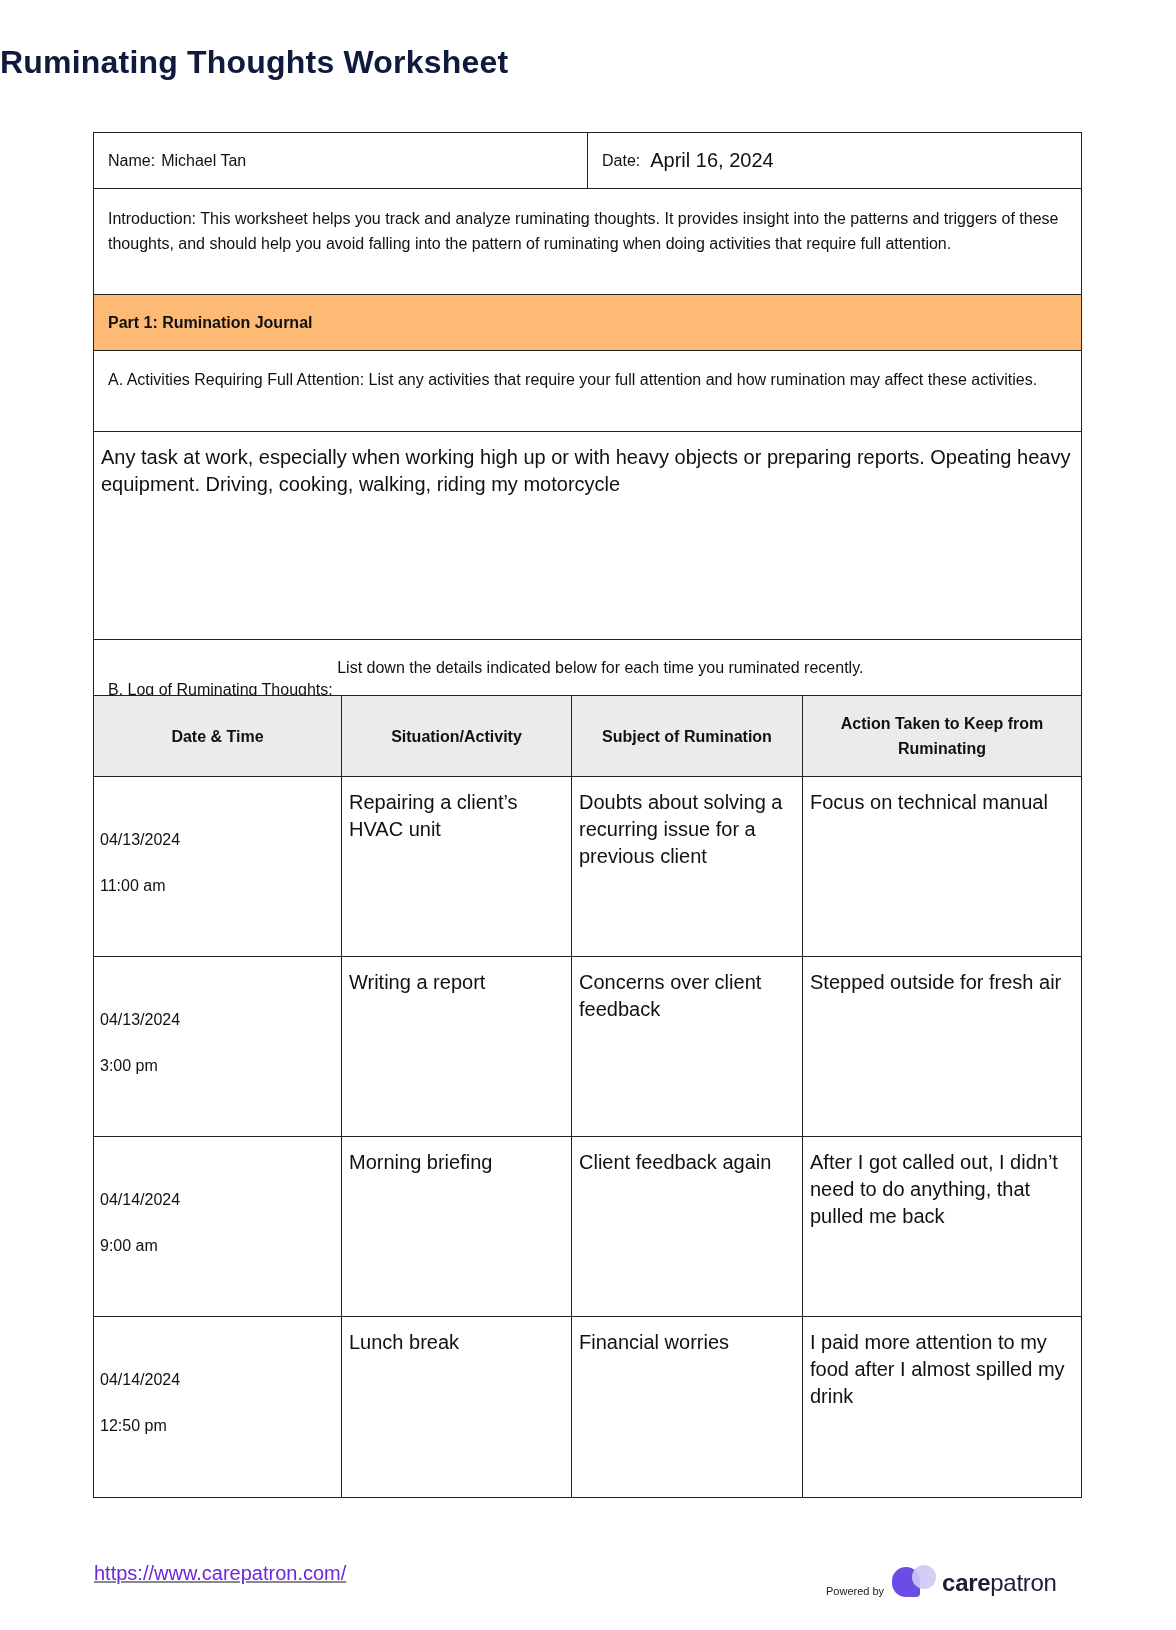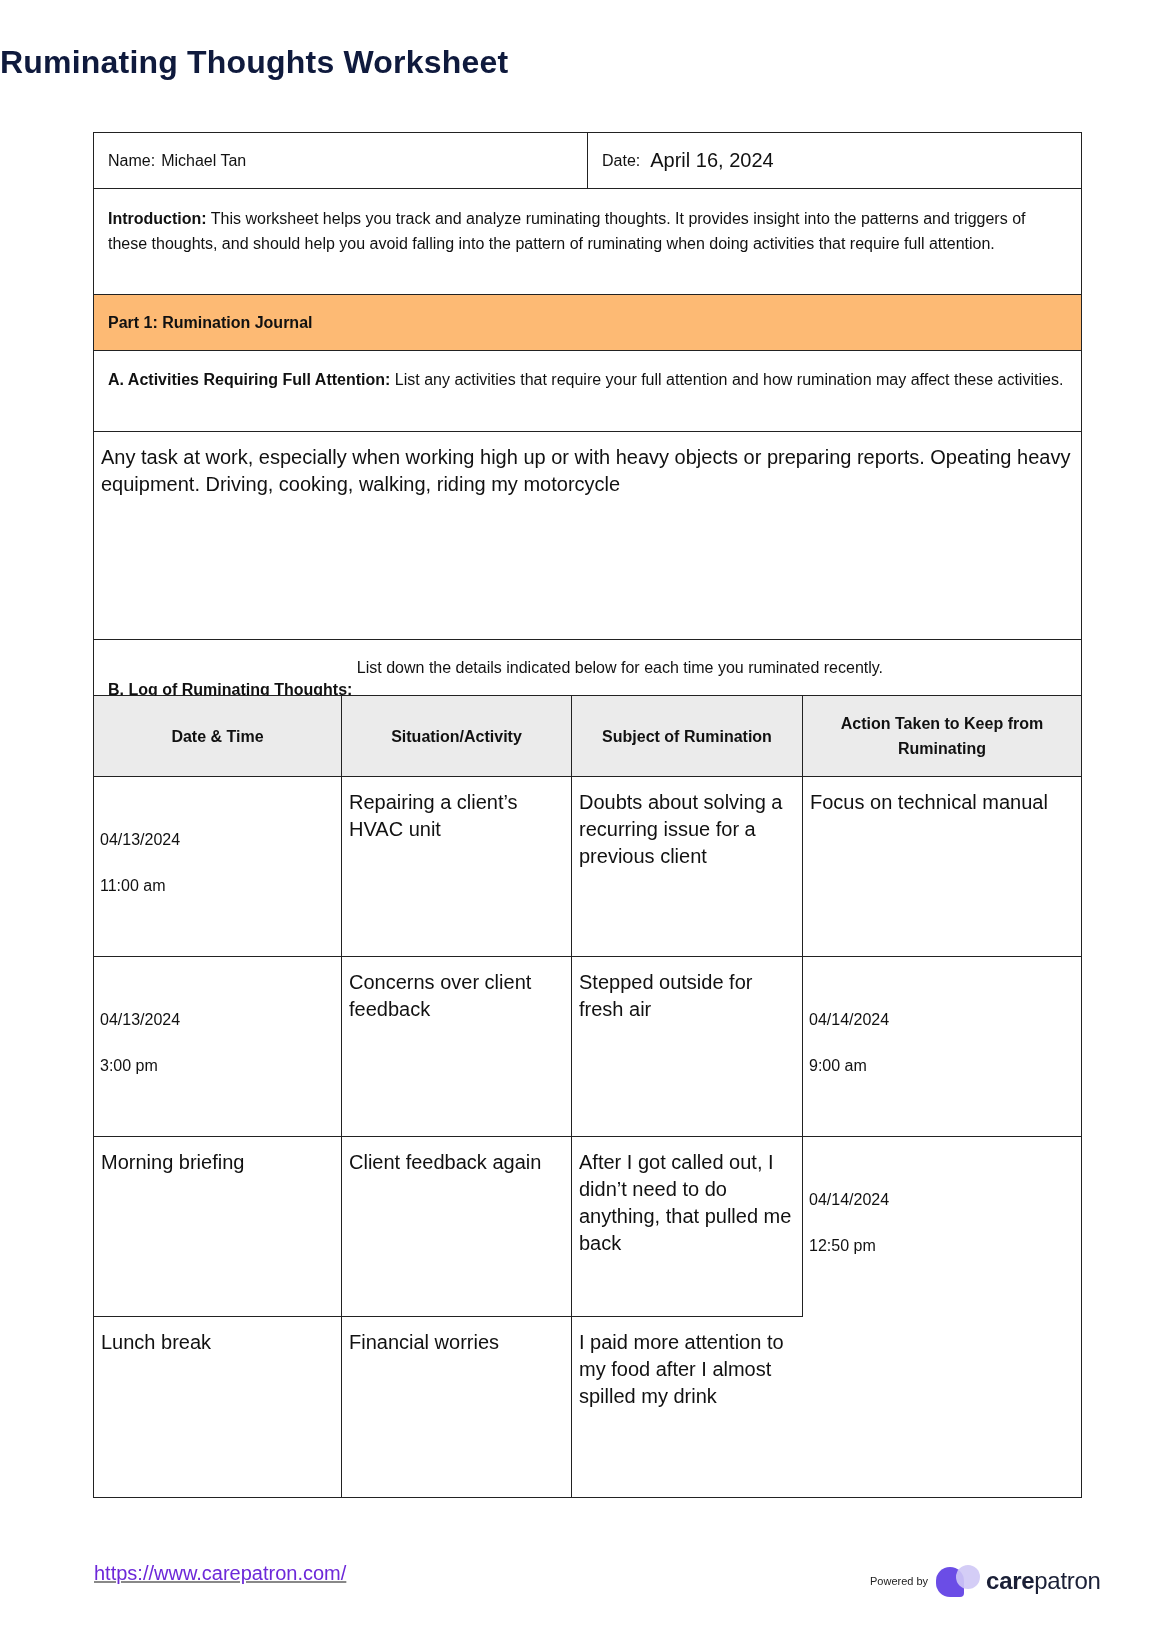--- a/index.html
+++ b/index.html
@@ -11,30 +11,30 @@
   .info-row { display: flex; height: 56px; }
   .info-cell { flex: 1; display: flex; align-items: center; padding-left: 14px; font-size: 16px; }
   .info-cell + .info-cell { border-left: 1.5px solid #222; }
   .info-label { margin-right: 6px; }
   .date-value { font-size: 20px; margin-left: 4px; }
   .intro { height: 106px; padding: 17px 14px 0 14px; box-sizing: border-box; font-size: 16px; line-height: 25px; }
   .part { height: 56px; background: #fdba74; padding-left: 14px; display: flex; align-items: center; font-size: 16px; font-weight: bold; }
   .section-a { height: 81px; padding: 16px 14px 0 14px; box-sizing: border-box; font-size: 16px; line-height: 25px; }
   .free-text { height: 208px; padding: 12px 7px 0 7px; box-sizing: border-box; font-size: 20px; line-height: 27px; }
   .section-b { height: 56px; padding-left: 14px; display: flex; align-items: center; font-size: 16px; }
-  b { font-weight: bold; margin-top: 44px; }
+  b { font-weight: normal; margin-top: 44px; }
   .log-table { display: grid; grid-template-columns: 247px 230px 231px 1fr; }
   .log-head { height: 81px; background: #ebebeb; display: flex; align-items: center; justify-content: center; text-align: center; font-weight: bold; font-size: 16px; line-height: 25px; border-bottom: 1.5px solid #222; box-sizing: border-box; }
   .log-cell { height: 180px; box-sizing: border-box; border-bottom: 1.5px solid #222; font-size: 20px; line-height: 27px; padding: 12px 7px 0 7px; }
   .log-table > div:not(:nth-child(4n+1)) { border-left: 1.5px solid #222; }
   .log-table > div.last { border-bottom: none; }
   .dt-cell { font-size: 16px; padding: 52px 6px 0 6px; line-height: 22px; }
   .dt-cell .time { margin-top: 24px; display: block; }
   .footer-link { position: absolute; left: 94px; top: 1562px; font-size: 20px; color: #6d28d9; text-decoration: underline; text-decoration-color: #888; }
-  .powered { position: absolute; left: 870px; top: 1565px; display: flex; align-items: center; }
+  .powered { position: absolute; left: 826px; top: 1565px; display: flex; align-items: flex-end; }
   .powered-label { font-size: 11px; color: #222; margin-right: 8px; }
   .logo-mark { position: relative; width: 44px; height: 32px; margin-right: 6px; }
   .logo-mark .shape-a { position: absolute; left: 0; top: 2px; width: 28px; height: 30px; background: #6b4de6; border-radius: 14px 14px 4px 14px; }
   .logo-mark .shape-b { position: absolute; left: 20px; top: 0; width: 24px; height: 24px; background: #cfc8f5; border-radius: 50%; opacity: 0.9; }
   .brand { font-size: 24px; color: #1a1f36; letter-spacing: -0.3px; }
   .brand .bold { font-weight: bold; }
 </style>
 </head>
 <body>
 
@@ -77,20 +77,21 @@
     <div class="log-head" style="padding:0 30px;">
         <span>Action Taken to Keep from Ruminating</span>
       </div>
 
     <div class="log-cell dt-cell"><span>04/13/2024</span><span class="time">11:00 am</span></div>
     <div class="log-cell">Repairing a client’s HVAC unit</div>
     <div class="log-cell">Doubts about solving a recurring issue for a previous client</div>
     <div class="log-cell">Focus on technical manual</div>
 
     <div class="log-cell dt-cell"><span>04/13/2024</span><span class="time">3:00 pm</span></div>
+    <div class="log-cell">Writing a report</div>
     <div class="log-cell">Concerns over client feedback</div>
     <div class="log-cell">Stepped outside for fresh air</div>
 
     <div class="log-cell dt-cell"><span>04/14/2024</span><span class="time">9:00 am</span></div>
     <div class="log-cell">Morning briefing</div>
     <div class="log-cell">Client feedback again</div>
     <div class="log-cell">After I got called out, I didn’t need to do anything, that pulled me back</div>
 
     <div class="log-cell dt-cell last"><span>04/14/2024</span><span class="time">12:50 pm</span></div>
     <div class="log-cell last">Lunch break</div>

